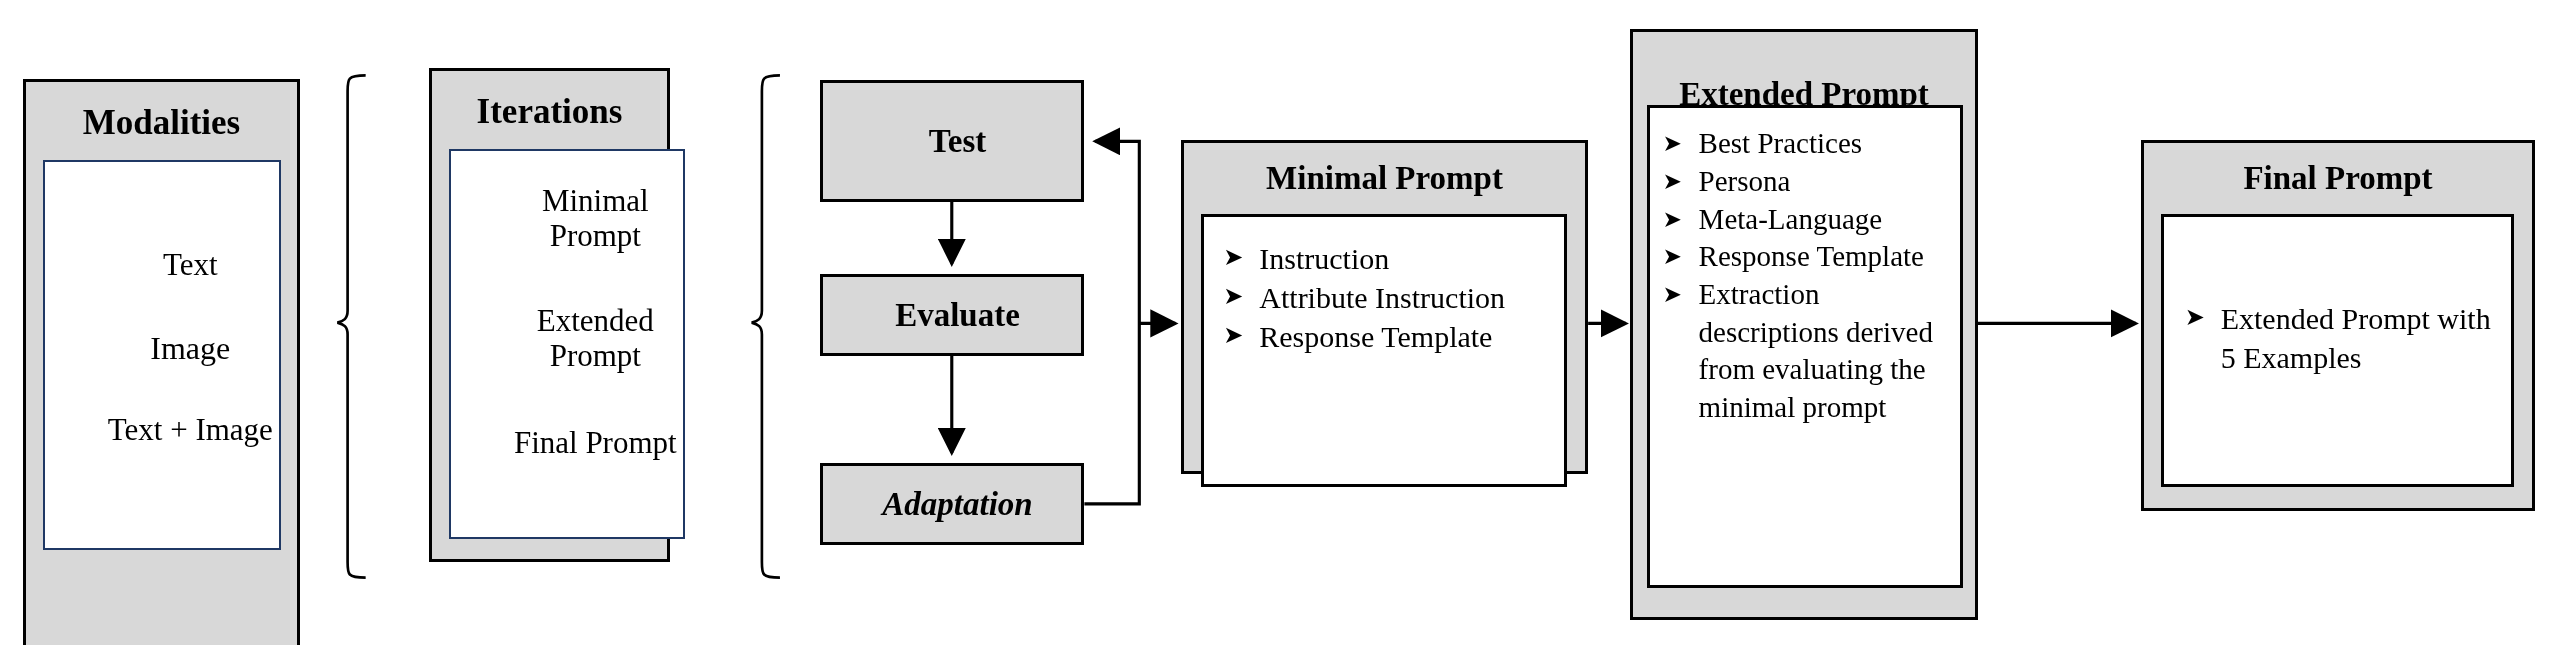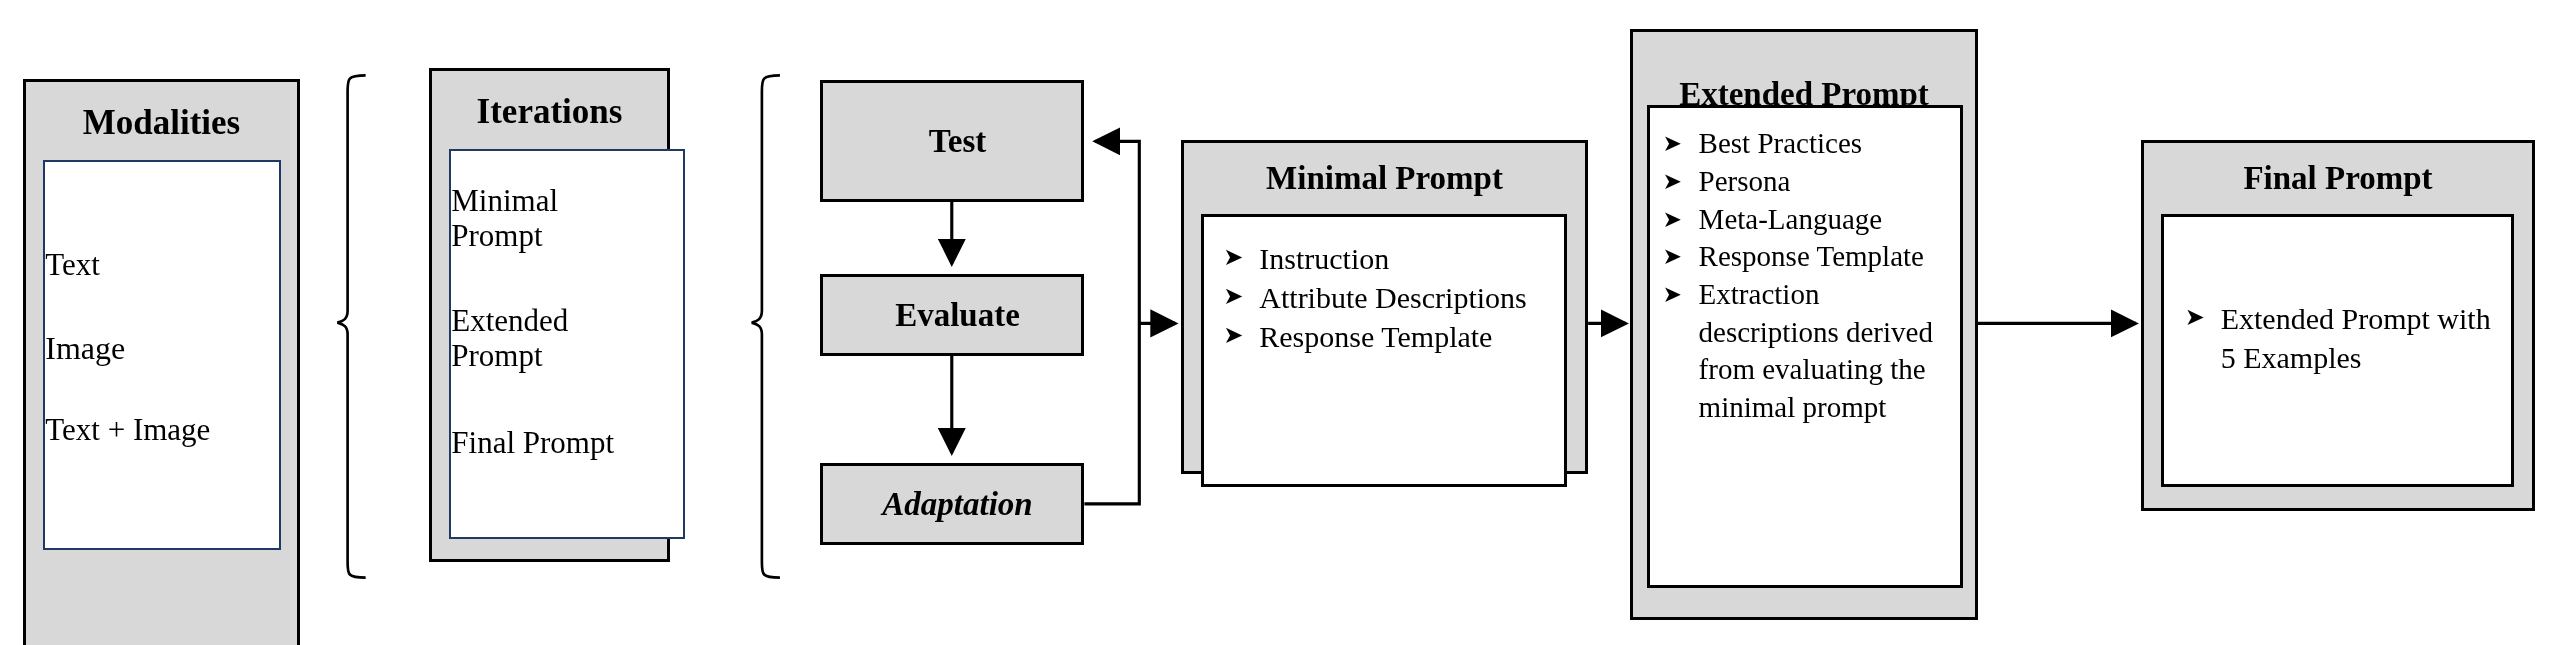--- a/index.html
+++ b/index.html
@@ -29,23 +29,24 @@
   }
   
   .inner-black{
     position:absolute;
     background:#ffffff;
     border:3.1px solid #000;
     box-sizing:border-box;
   }
 
   .stack-line{
-    text-align:left;
+    text-align:center;
     color:#000;
     line-height:1.12;
+    padding-left:28px;
   }
 
   
   .proc{
     position:absolute;
     background:#d8d8d8;
     border:3.9px solid #000;
     box-sizing:border-box;
     display:flex;
     align-items:center;
@@ -121,21 +122,21 @@
   <div class="panel" style="left:1181px;top:140px;width:407px;height:334px;">
     <div class="panel-title" style="position:absolute;left:0;top:17.3px;width:100%;font-size:33px;">Minimal Prompt</div>
     <div class="inner-black" style="left:17.3px;top:71px;width:366px;height:273px;">
       <div class="bullets" style="left:19px;top:22px;width:337px;font-size:30px;">
         <div class="bullet">
           <span class="chev">➤</span>
           <span>Instruction</span>
         </div>
         <div class="bullet">
           <span class="chev">➤</span>
-          <span>Attribute Descriptions</span>
+          <span>Attribute Instruction</span>
         </div>
         <div class="bullet">
           <span class="chev">➤</span>
           <span>Response Template</span>
         </div>
       </div>
     </div>
   </div>
 
   <div class="panel" style="left:1630px;top:29px;width:348px;height:591px;">

